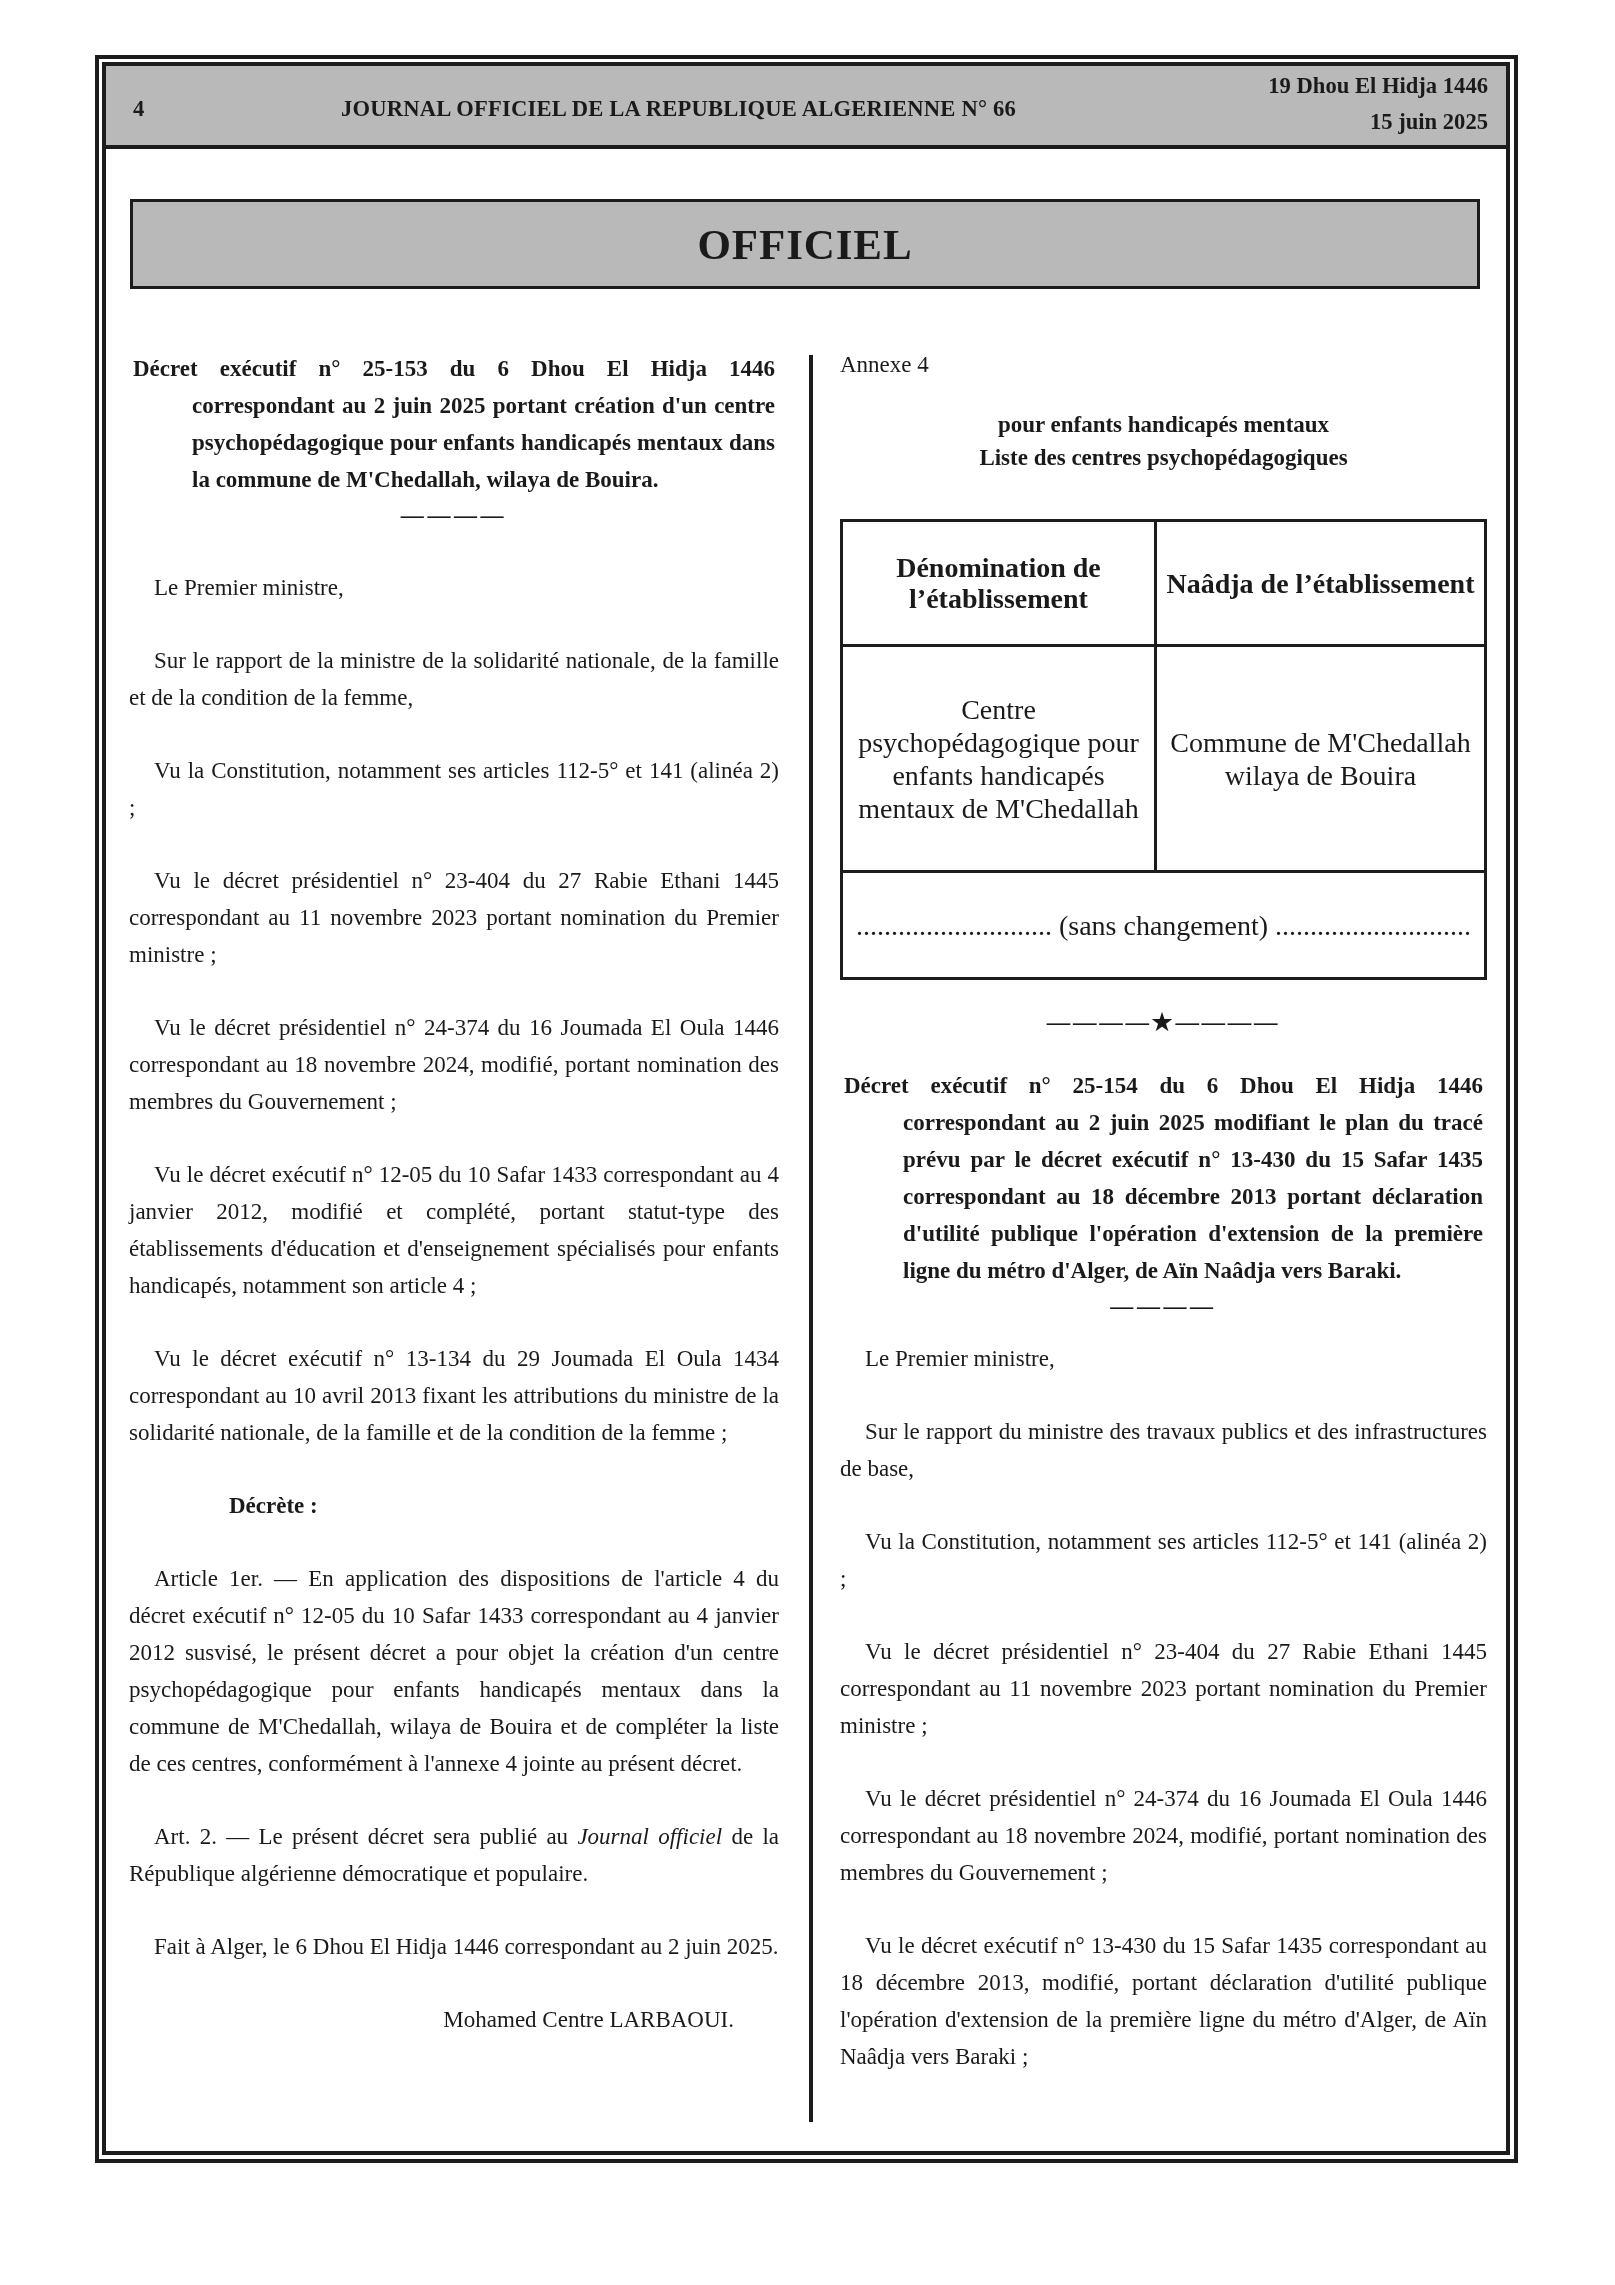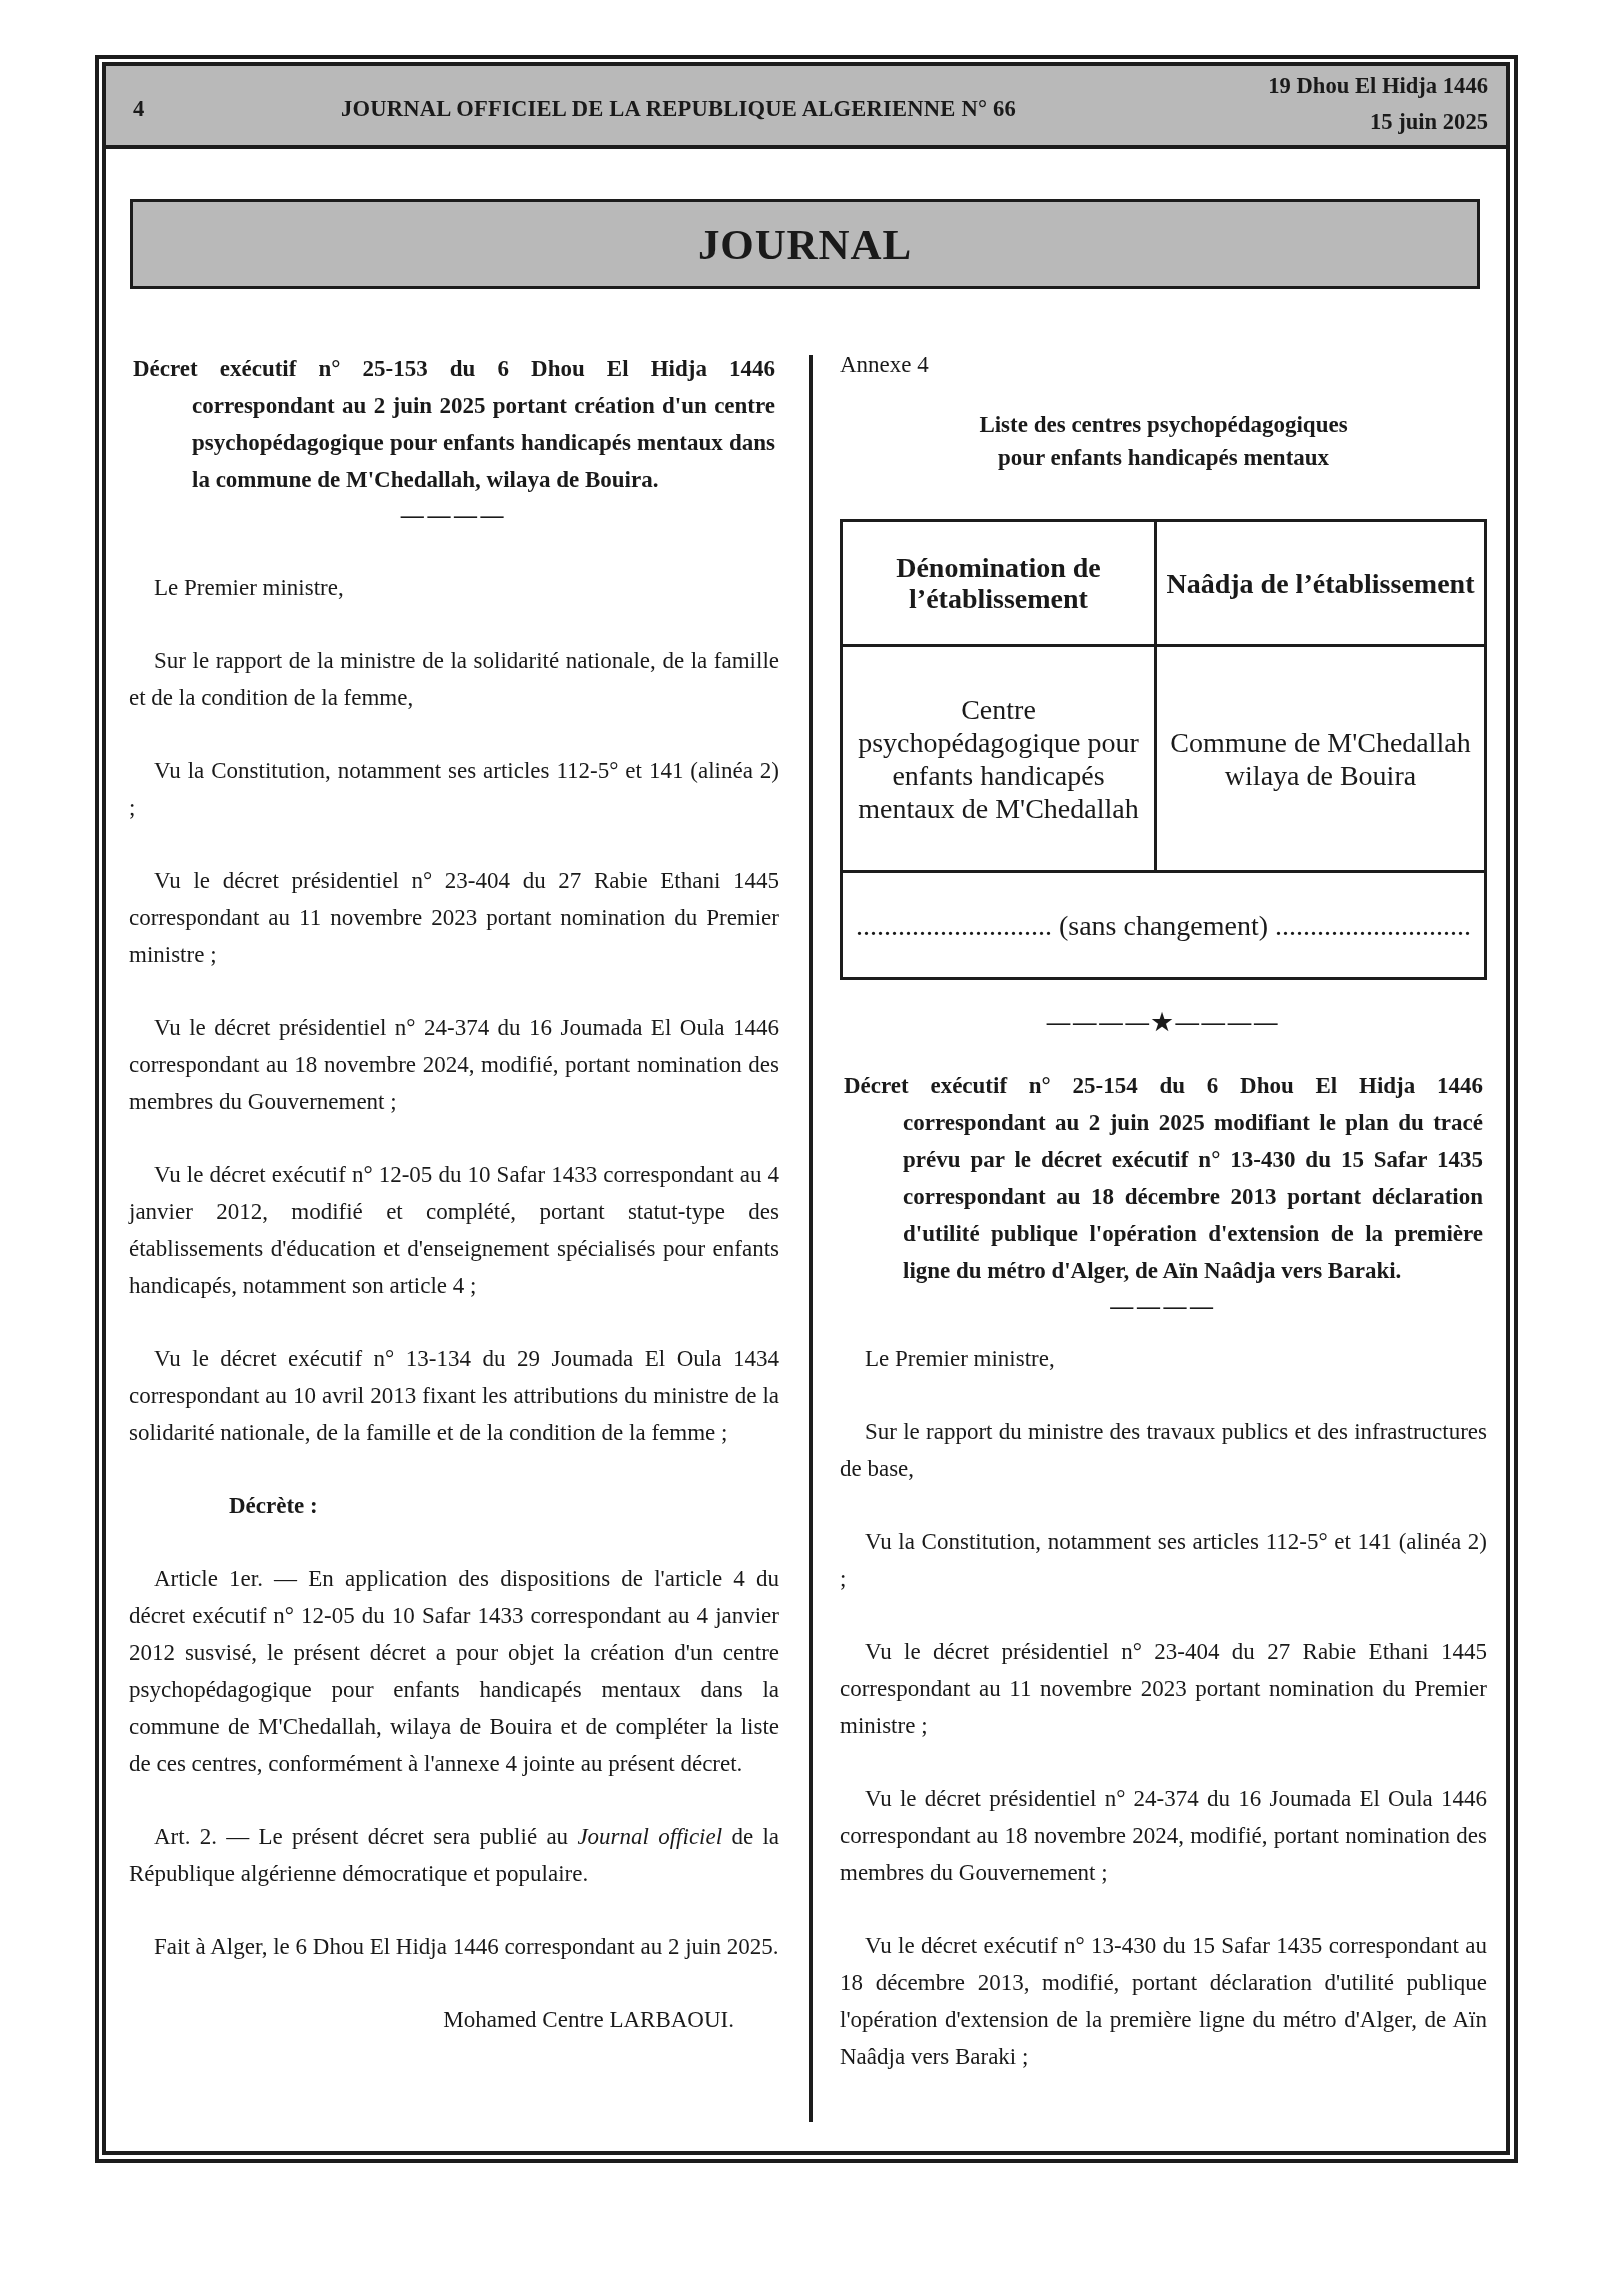--- a/index.html
+++ b/index.html
@@ -47,21 +47,21 @@
 <div class="header">
   <span class="hdr-page">4</span>
   <span class="hdr-title">JOURNAL OFFICIEL DE LA REPUBLIQUE ALGERIENNE N° 66</span>
   <div class="hdr-date">
     <div>19 Dhou El Hidja 1446</div>
     <div>15 juin 2025</div>
   </div>
 </div>
 
 <div class="banner">
-  <span>JOURNAL</span>
+  <span>OFFICIEL</span>
 </div>
 
 <div class="rule"></div>
 
 <div class="col col-left">
   <p class="decree-title">Décret exécutif n° 25-153 du 6 Dhou El Hidja 1446 correspondant au 2 juin 2025 portant création d'un centre psychopédagogique pour enfants handicapés mentaux dans la commune de M'Chedallah, wilaya de Bouira.</p>
   <p class="sep">————</p>
   <div style="height:40px"></div>
   <p class="para">Le Premier ministre,</p>
   <div class="gap-s"></div>
@@ -84,22 +84,22 @@
   <p class="para"><span>Art. 2. — Le présent décret sera publié au </span><em>Journal officiel</em><span> de la République algérienne démocratique et populaire.</span></p>
   <div class="gap-s"></div>
   <p class="para">Fait à Alger, le 6 Dhou El Hidja 1446 correspondant au 2 juin 2025.</p>
   <div class="gap-s"></div>
   <p class="sig">Mohamed Centre LARBAOUI.</p>
 </div>
 
 <div class="col col-right">
   <p class="center">Annexe 4</p>
   <div style="height:25px"></div>
+  <p class="annex-title">pour enfants handicapés mentaux</p>
   <p class="annex-title">Liste des centres psychopédagogiques</p>
-  <p class="annex-title">pour enfants handicapés mentaux</p>
   <div style="height:45px"></div>
   <table class="annex">
     <tbody>
         <tr style="height:125px">
       <td class="th" style="width:293px">Dénomination de l’établissement</td>
       <td class="th">Naâdja de l’établissement</td>
     </tr>
     <tr style="height:226px">
       <td style="line-height:33px">Centre psychopédagogique pour enfants handicapés mentaux de M'Chedallah</td>
       <td style="line-height:33px">Commune de M'Chedallah wilaya de Bouira</td>

